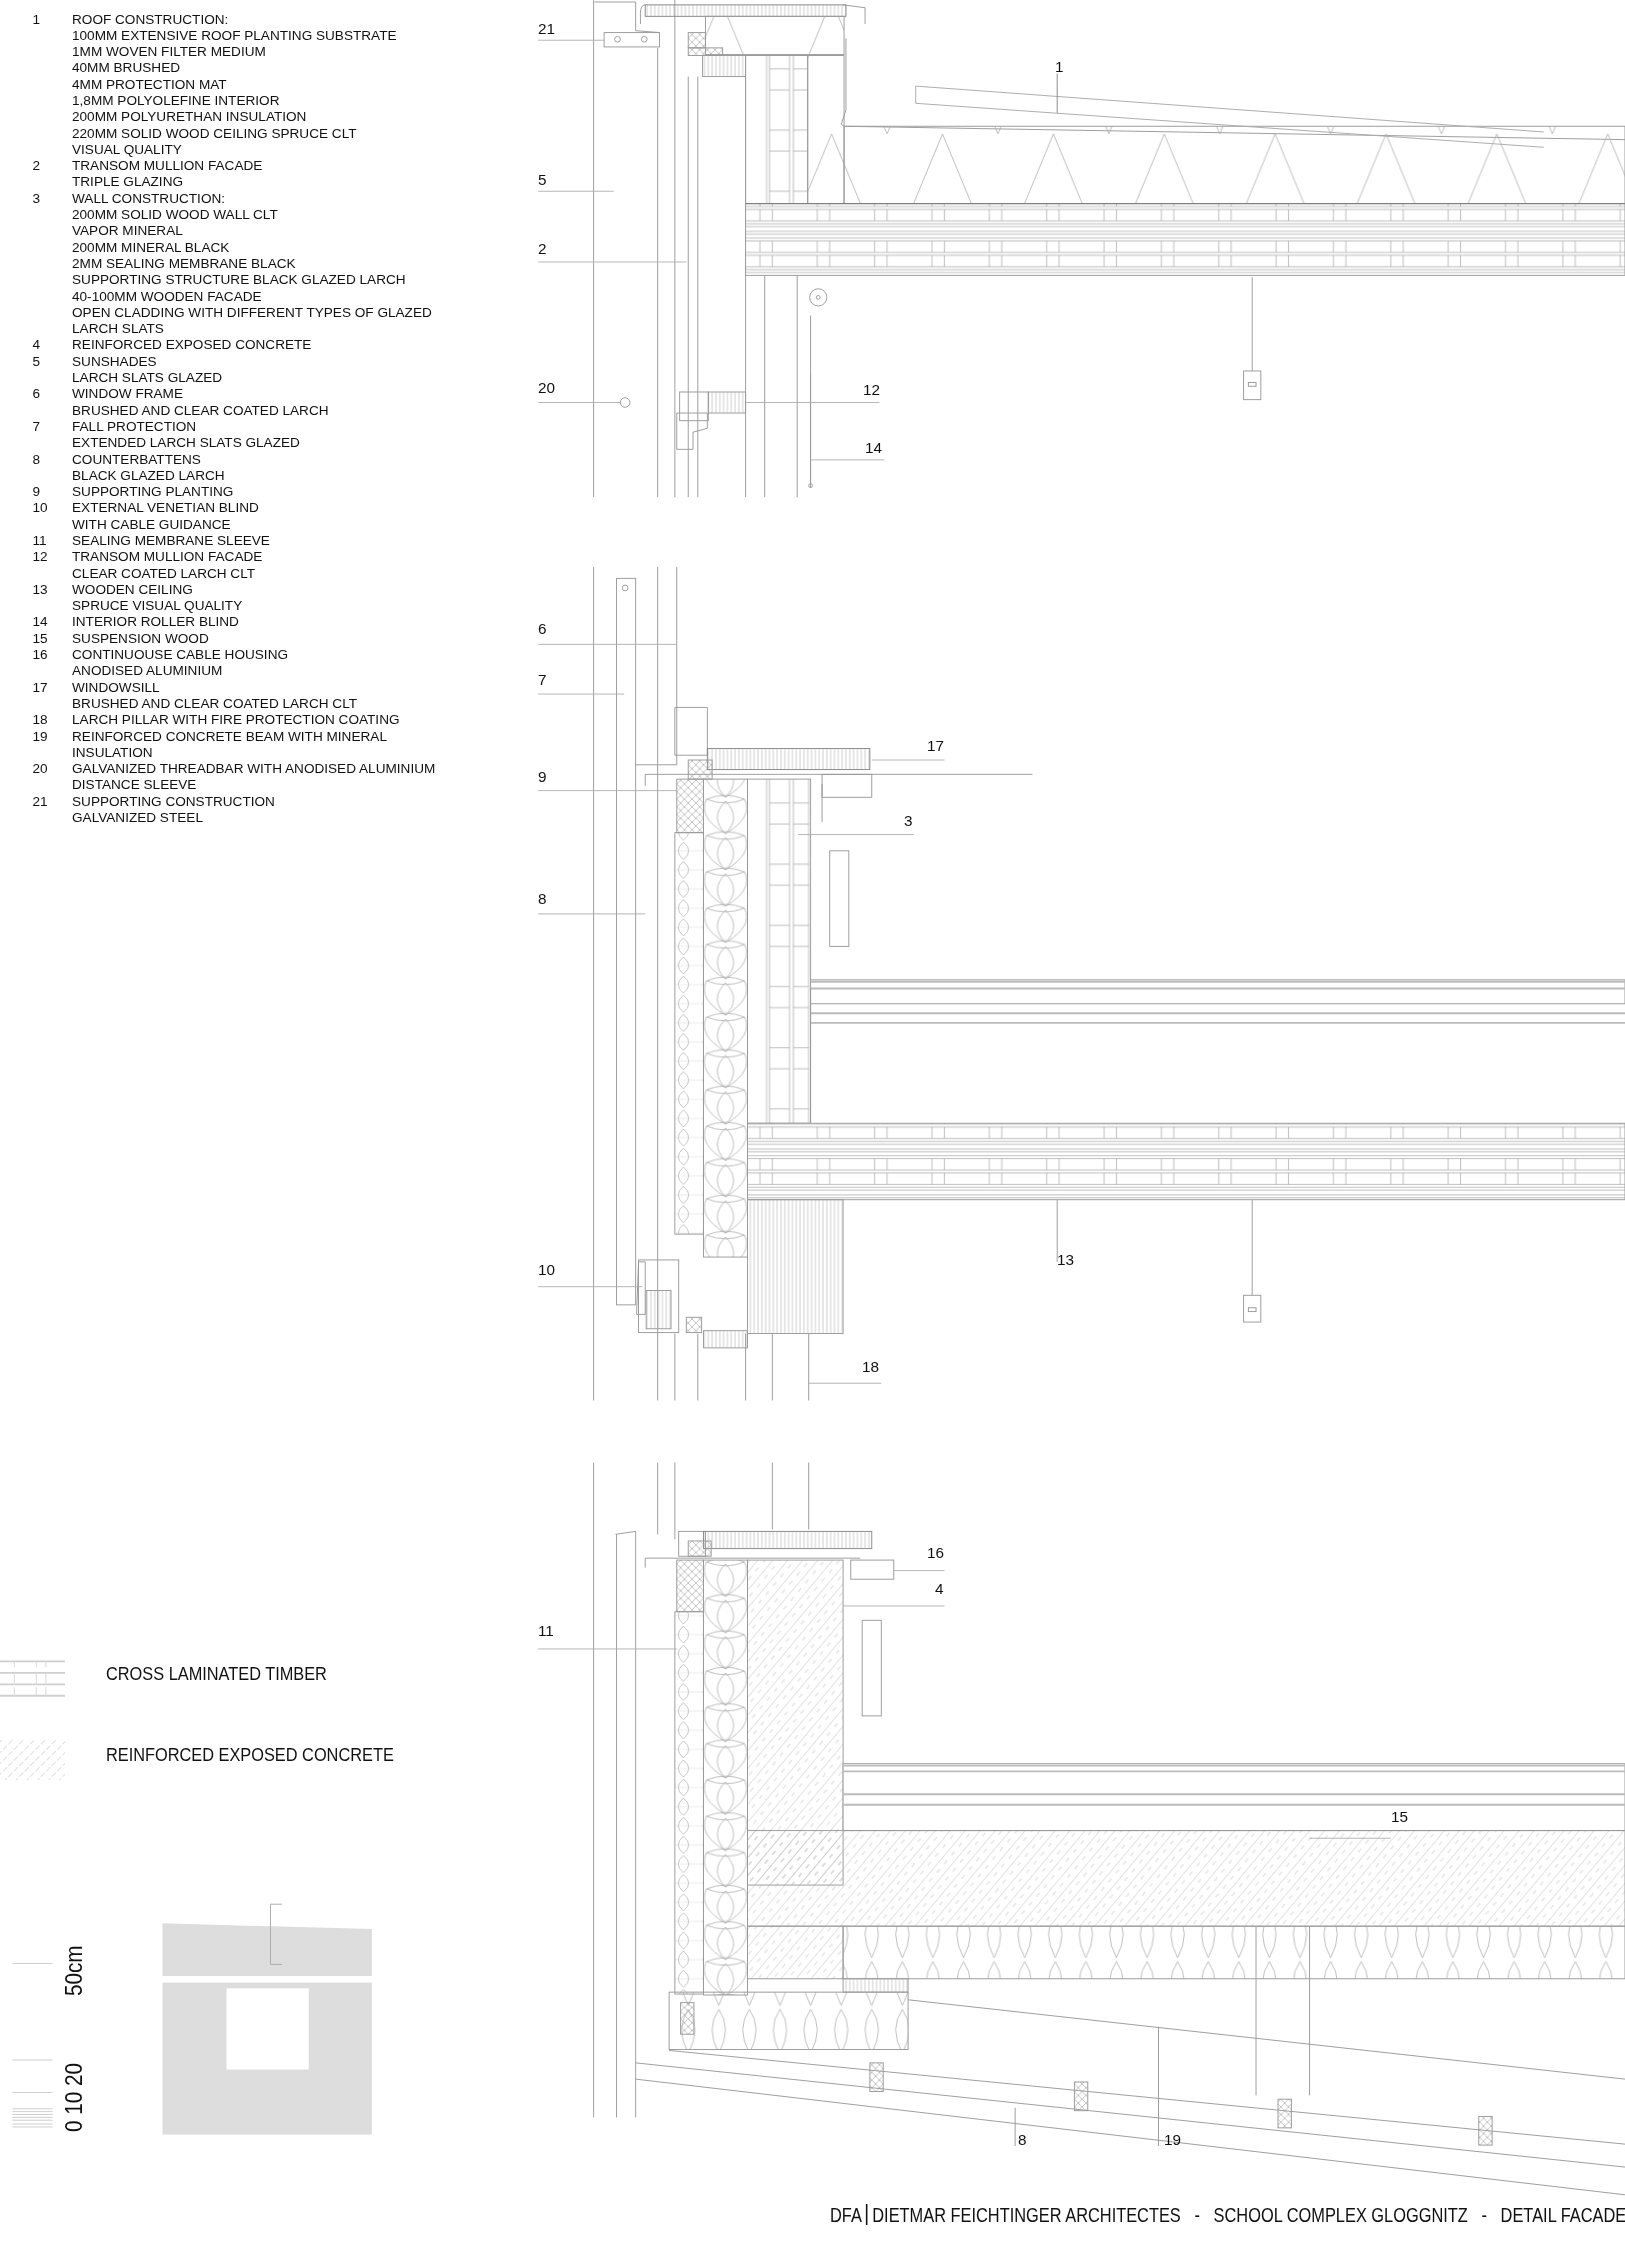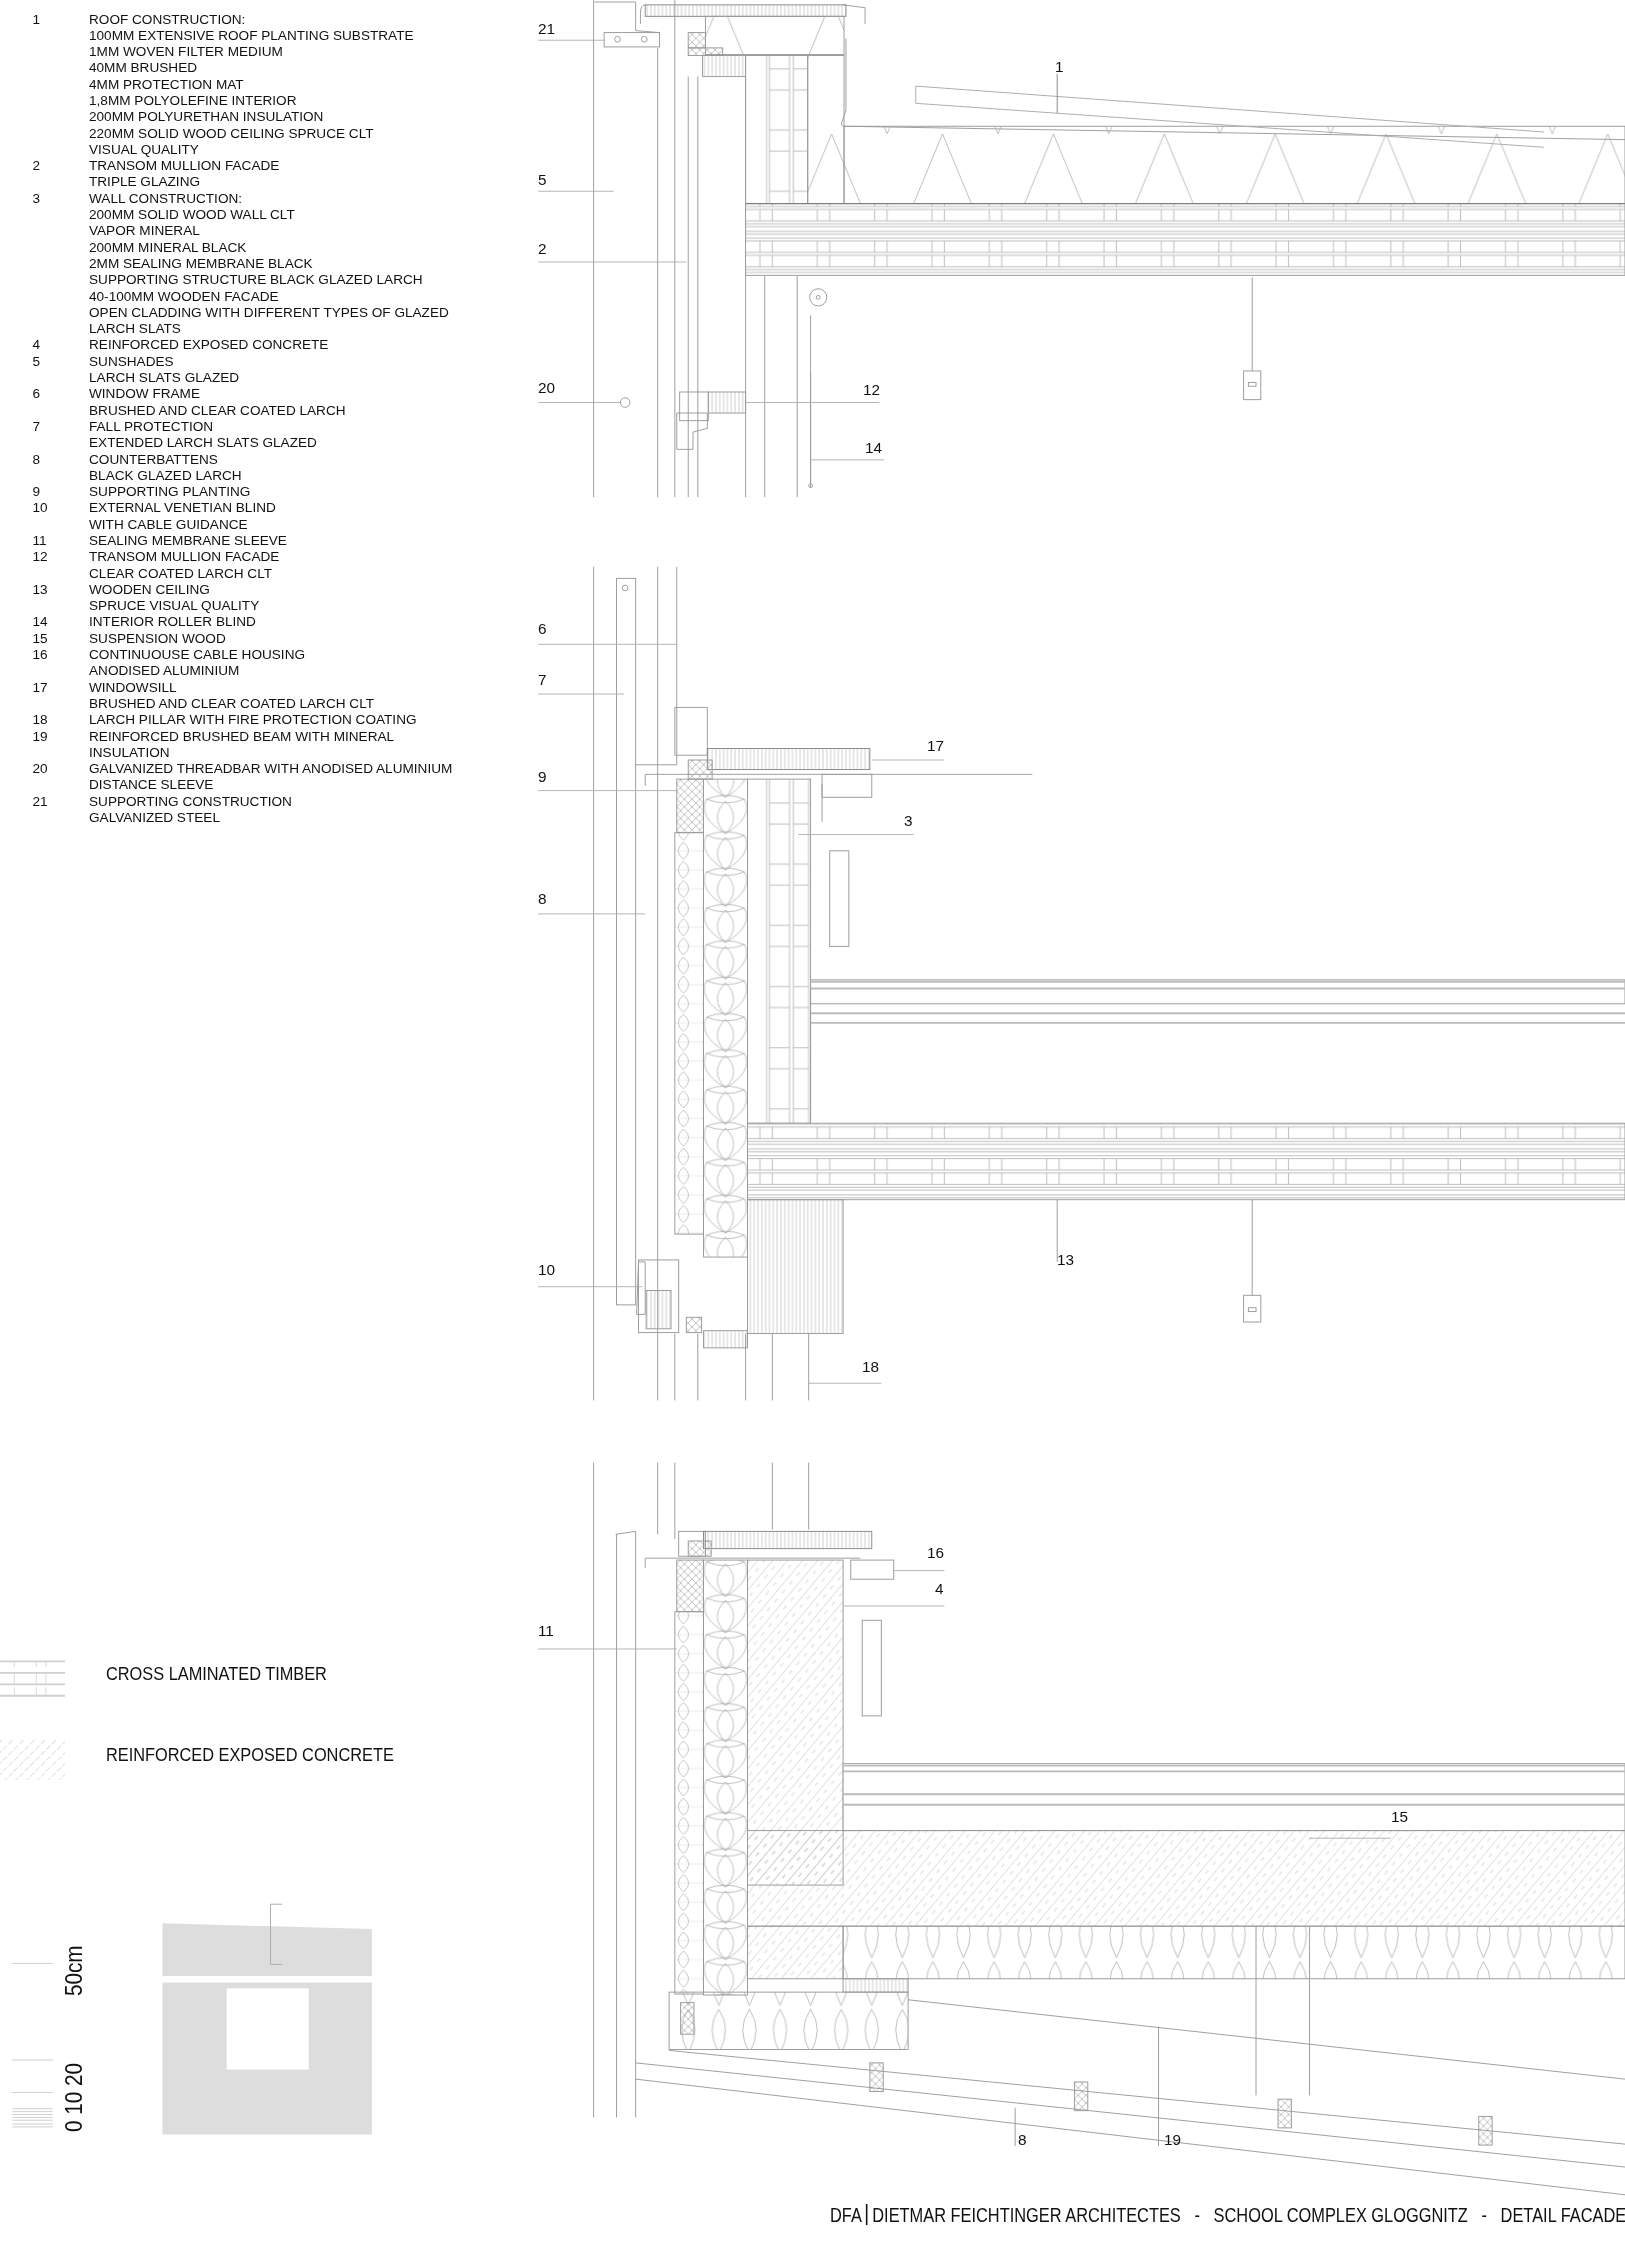--- a/index.html
+++ b/index.html
@@ -1,20 +1,20 @@
 <!DOCTYPE html>
 <html><head>
 <meta charset="utf-8">
 <style>
   html,body{margin:0;padding:0;background:#ffffff;}
   body{width:1625px;height:2257px;position:relative;overflow:hidden;font-family:"Liberation Sans",sans-serif;color:#111;}
   .legend{position:absolute;left:0;top:11.5px;width:497px;}
   .legend-row{display:flex;font-size:13.6px;line-height:16.3px;letter-spacing:0;}
   .legend-num{width:72px;padding-left:32.5px;box-sizing:border-box;flex:none;}
-  .legend-text{flex:1;white-space:nowrap;margin-left:17px;}
+  .legend-text{flex:1;white-space:nowrap;}
   .drawing{position:absolute;left:0;top:0;width:1625px;height:2257px;}
   .tag{position:absolute;font-size:15.3px;line-height:15.3px;color:#111;}
   .mat{position:absolute;font-size:19px;transform:scaleX(0.86);transform-origin:left center;white-space:nowrap;}
   .footer{position:absolute;left:830px;top:2203px;font-size:21px;white-space:nowrap;transform:scaleX(0.78);transform-origin:left center;letter-spacing:0;}
   .footer .sep{display:inline-block;width:1.9px;height:21px;background:#111;vertical-align:-2.9px;margin:0 6.7px 0 4.8px;}
   .scale-label{position:absolute;font-size:23px;white-space:nowrap;transform:rotate(-90deg) scaleX(0.9);transform-origin:left top;}
 </style>
 </head>
 <body>
 
@@ -190,21 +190,21 @@
     <div class="legend-row">
       <span class="legend-num"></span>
       <span class="legend-text">BRUSHED AND CLEAR COATED LARCH CLT</span>
     </div>
     <div class="legend-row">
       <span class="legend-num">18</span>
       <span class="legend-text">LARCH PILLAR WITH FIRE PROTECTION COATING</span>
     </div>
     <div class="legend-row">
       <span class="legend-num">19</span>
-      <span class="legend-text">REINFORCED BRUSHED BEAM WITH MINERAL</span>
+      <span class="legend-text">REINFORCED CONCRETE BEAM WITH MINERAL</span>
     </div>
     <div class="legend-row">
       <span class="legend-num"></span>
       <span class="legend-text">INSULATION</span>
     </div>
     <div class="legend-row">
       <span class="legend-num">20</span>
       <span class="legend-text">GALVANIZED THREADBAR WITH ANODISED ALUMINIUM</span>
     </div>
     <div class="legend-row">

